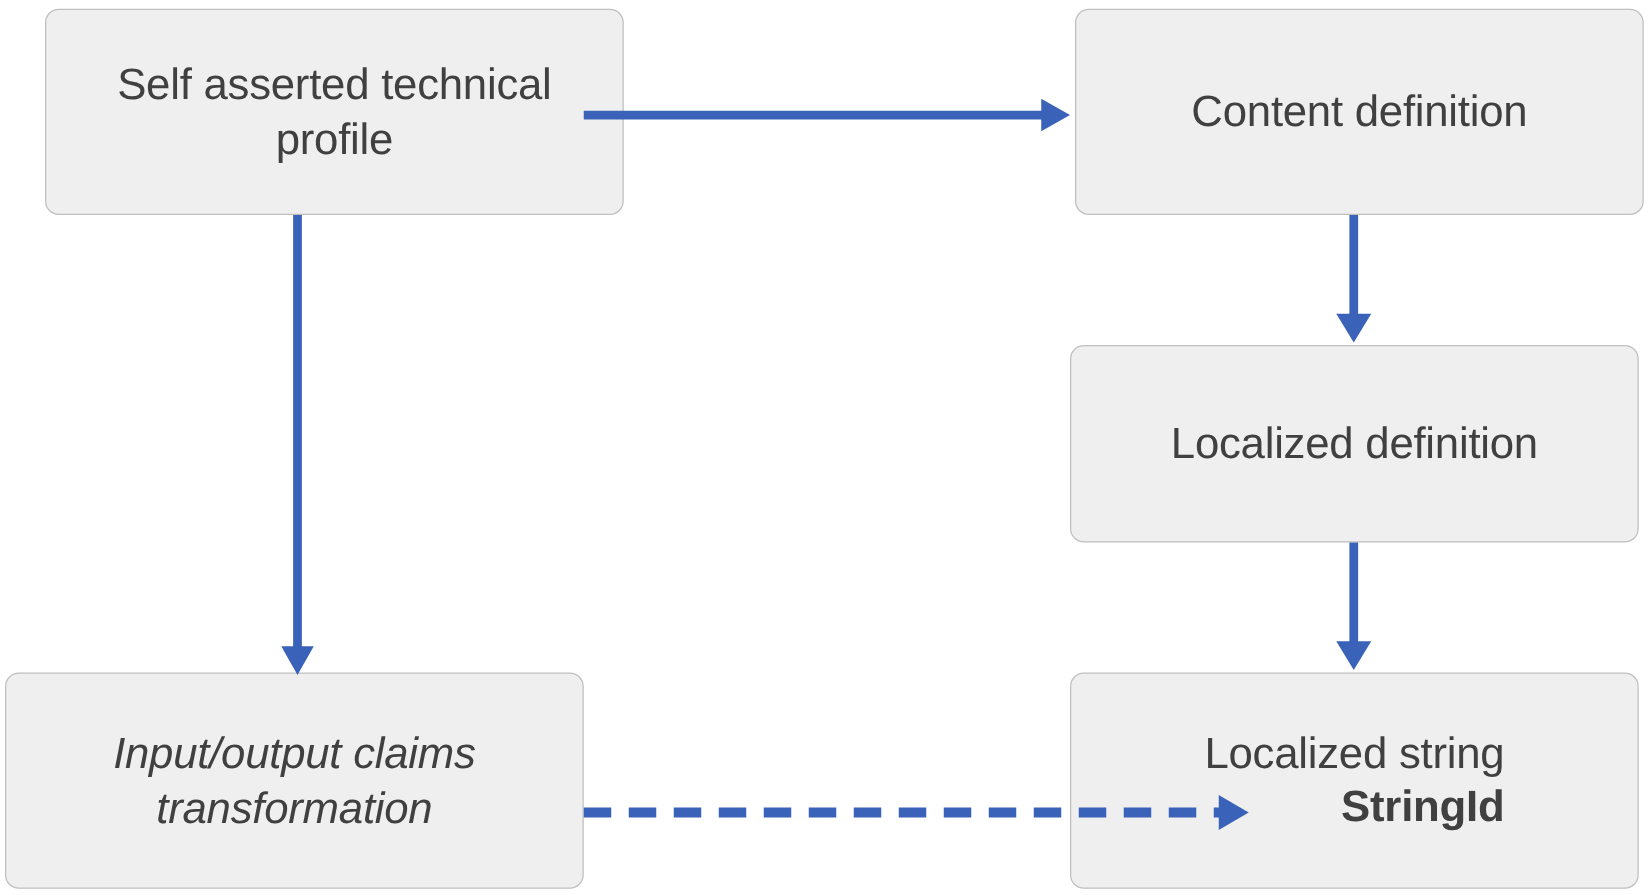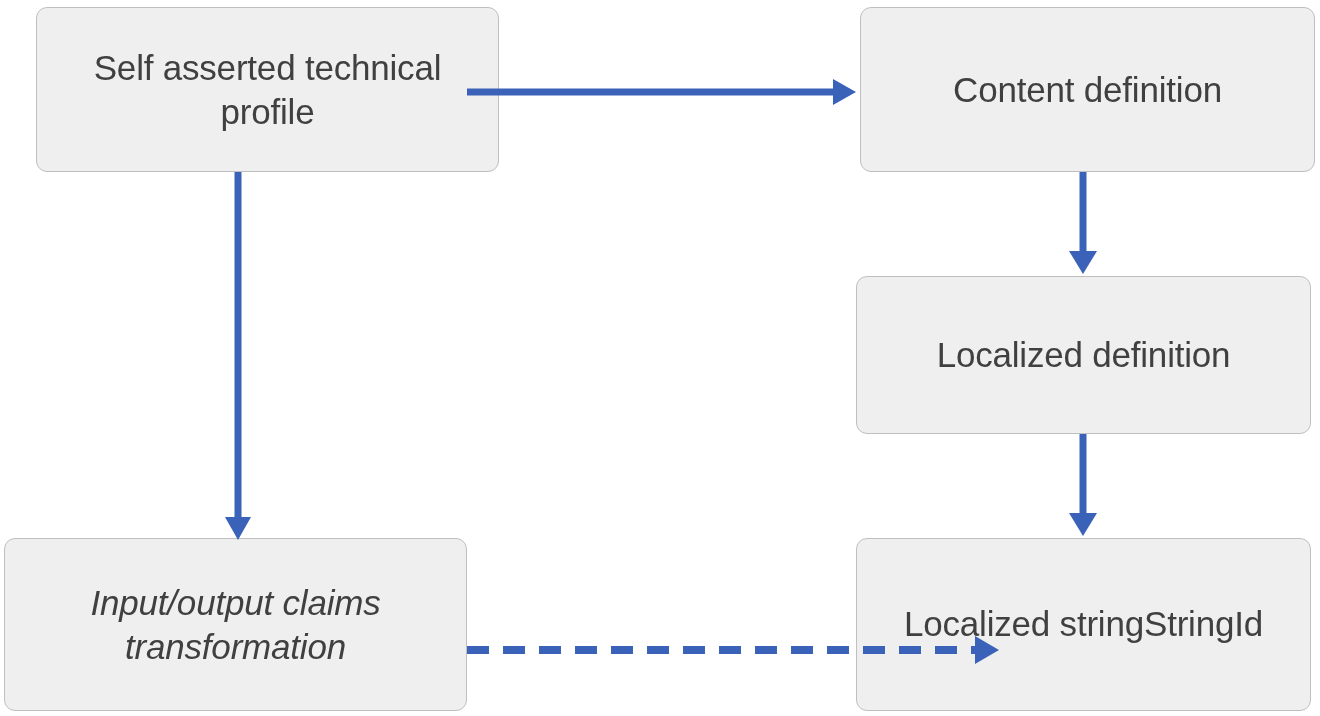--- a/index.html
+++ b/index.html
@@ -62,27 +62,27 @@
     width: 463px; height: 173px; font-style: italic;
   }
   #node-localized-string {
     left: 856px; top: 538px;
     width: 455px; height: 173px;
   }
 
   
   #node-localized-string .stack {
     display: flex;
-    flex-direction: row;
+    flex-direction: column;
     align-items: flex-end;
     justify-content: center;
     line-height: 1.22;
   }
   #node-localized-string .bold-line {
-    font-weight: normal;
+    font-weight: bold;
     letter-spacing: -0.2px;
   }
 
   
   #connectors {
     position: absolute;
     left: 0; top: 0;
     width: 1320px;
     height: 716px;
     pointer-events: none;

